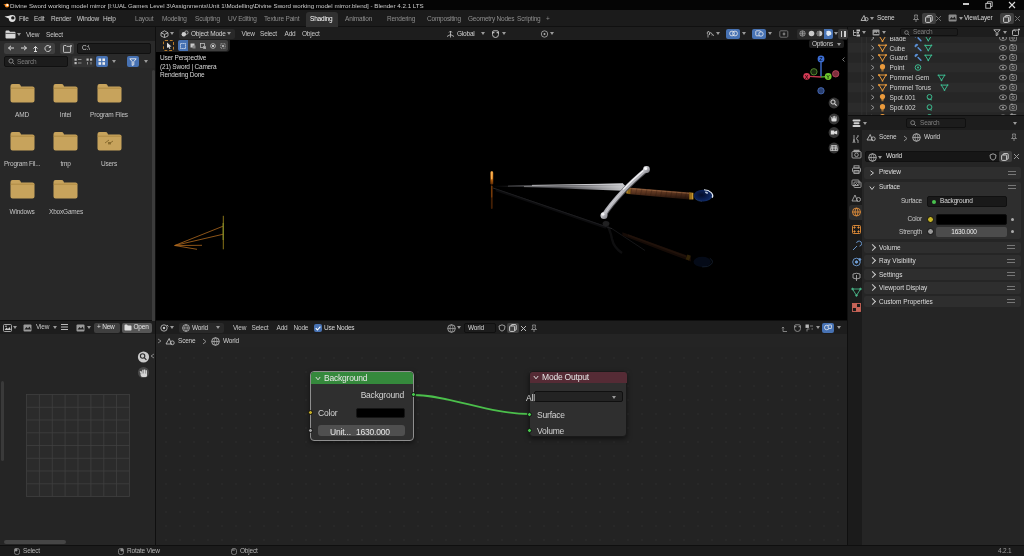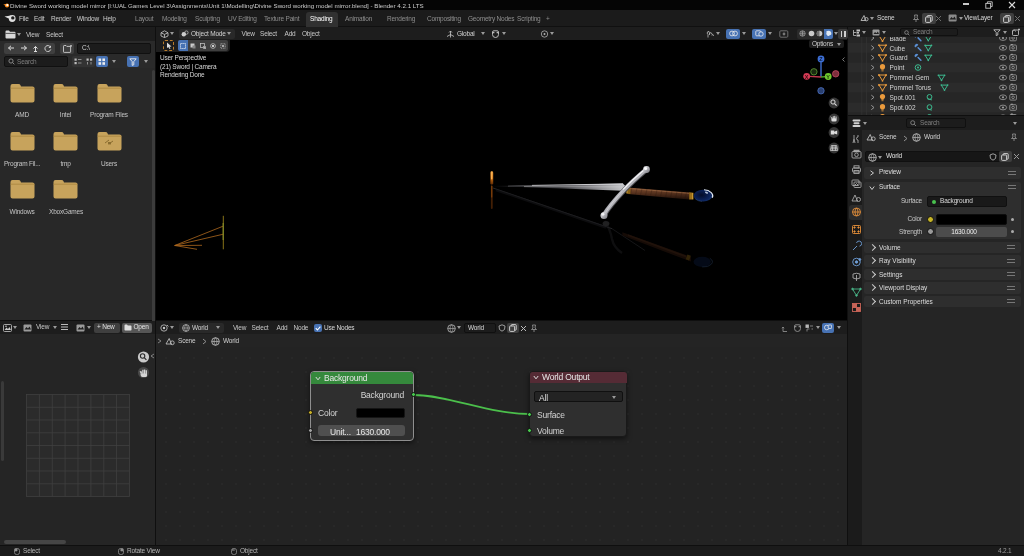--- a/index.html
+++ b/index.html
@@ -955,23 +955,23 @@
       <div class="abs" style="left:162px;top:78px;width:86.5px;height:11px;background:#4f4f4f;border-radius:3px"></div>
       <div class="txt" style="left:174px;top:79.5px;font-size:8.5px;color:#e8e8e8">Unit...</div>
       <div class="txt" style="left:200px;top:79.5px;font-size:8.5px;color:#e8e8e8">1630.000</div>
       <div class="sock" style="left:151.5px;top:81px;background:#a0a0a0"></div>
 
       <div class="abs" style="left:373px;top:24px;width:98px;height:66px;border-radius:4px;background:#2f2f2f;border:1px solid #191919;box-shadow:0 2px 5px rgba(0,0,0,0.5)"></div>
       <div class="abs" style="left:373.5px;top:24.5px;width:97px;height:11.5px;border-radius:3px 3px 0 0;background:#552b35"></div>
       <svg class="abs" style="left:377px;top:28px" width="6" height="5" viewBox="0 0 6 5">
             <path d="M0.8 1 L3 3.8 L5.2 1" fill="none" stroke="#ddd" stroke-width="1"></path>
           </svg>
-      <div class="txt" style="left:386px;top:25px;font-size:8.5px;color:#e6e6e6">World Output</div>
+      <div class="txt" style="left:386px;top:25px;font-size:8.5px;color:#e6e6e6">Mode Output</div>
       <div class="abs field" style="left:377.5px;top:44px;width:89px;height:11px;background:#232323"></div>
-      <div class="txt" style="left:383px;top:45.5px;font-size:8.5px;color:#dcdcdc">All</div>
+      <div class="txt" style="left:370px;top:45.5px;font-size:8.5px;color:#dcdcdc">All</div>
       <div class="caret" style="left:456px;top:48.5px"></div>
       <div class="txt" style="left:381px;top:62.5px;font-size:8.5px;color:#d4d4d4">Surface</div>
       <div class="sock" style="left:370.5px;top:64.5px;background:#47c94e"></div>
       <div class="txt" style="left:381px;top:78.5px;font-size:8.5px;color:#d4d4d4">Volume</div>
       <div class="sock" style="left:370.5px;top:80.5px;background:#47c94e"></div>
     </div>
   </path></div>
 
   <div class="abs" id="statusbar">
     <svg class="abs" style="left:14px;top:2px" width="6" height="7" viewBox="0 0 6 7">

